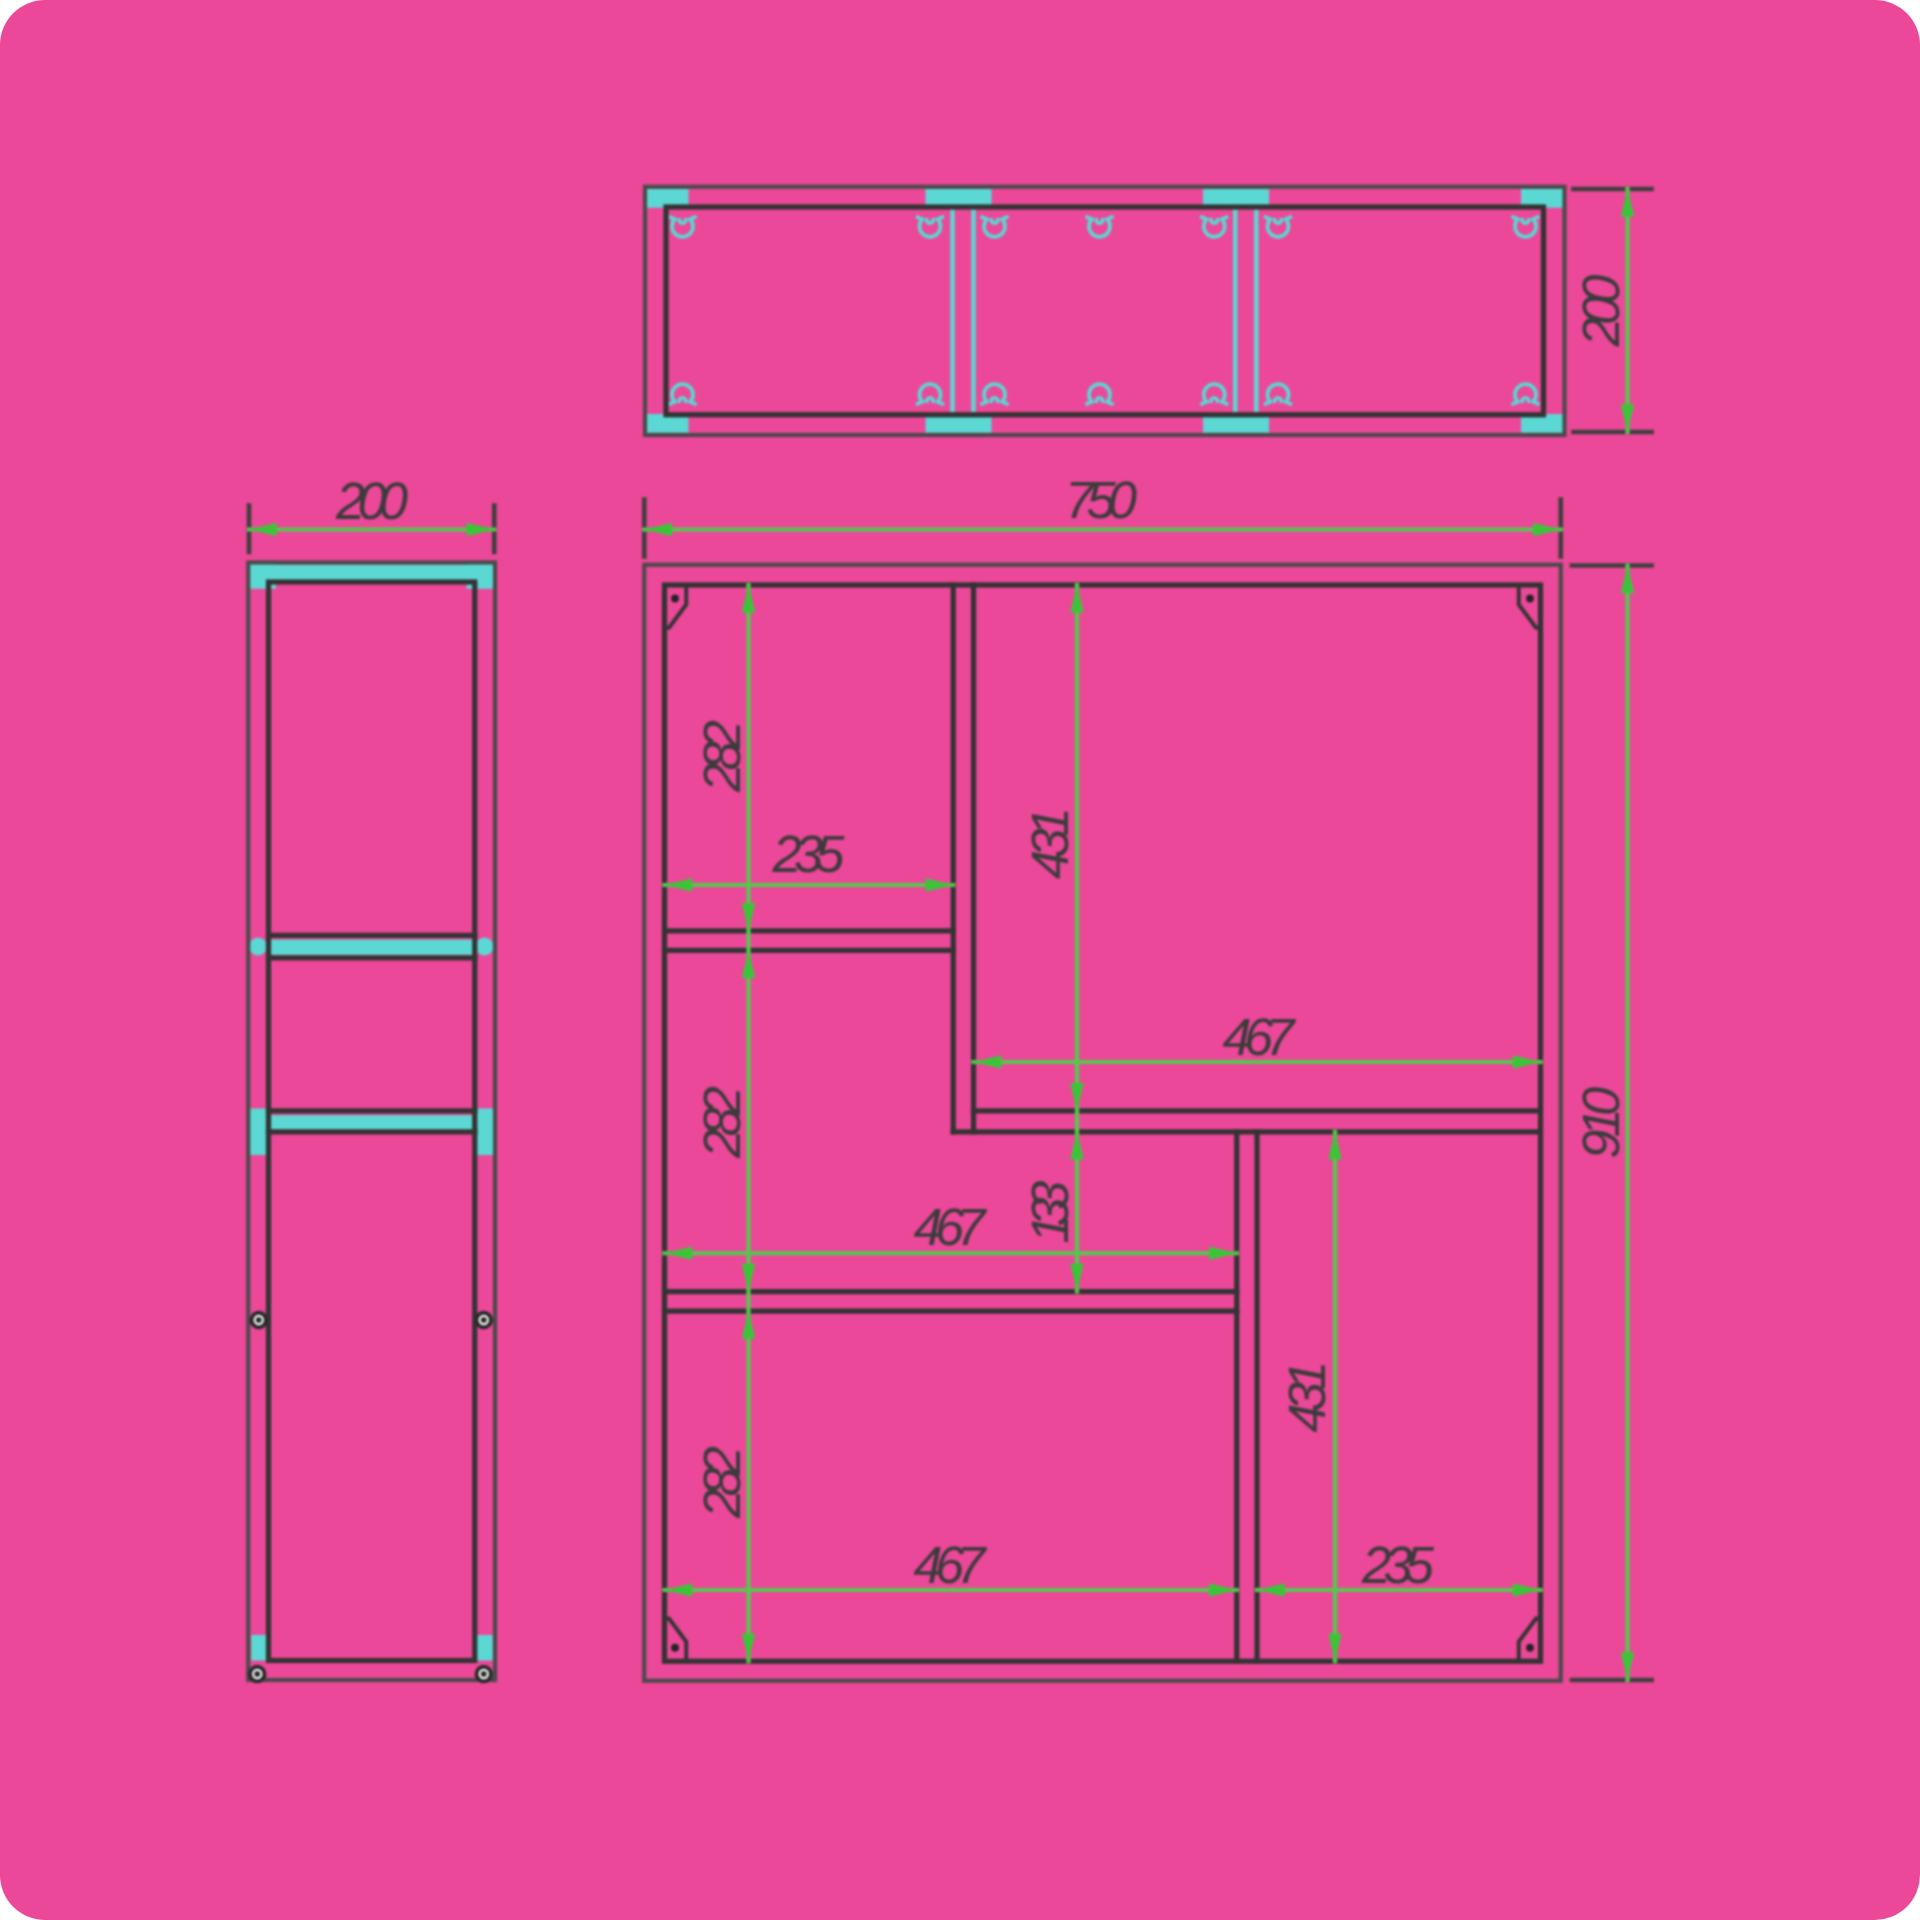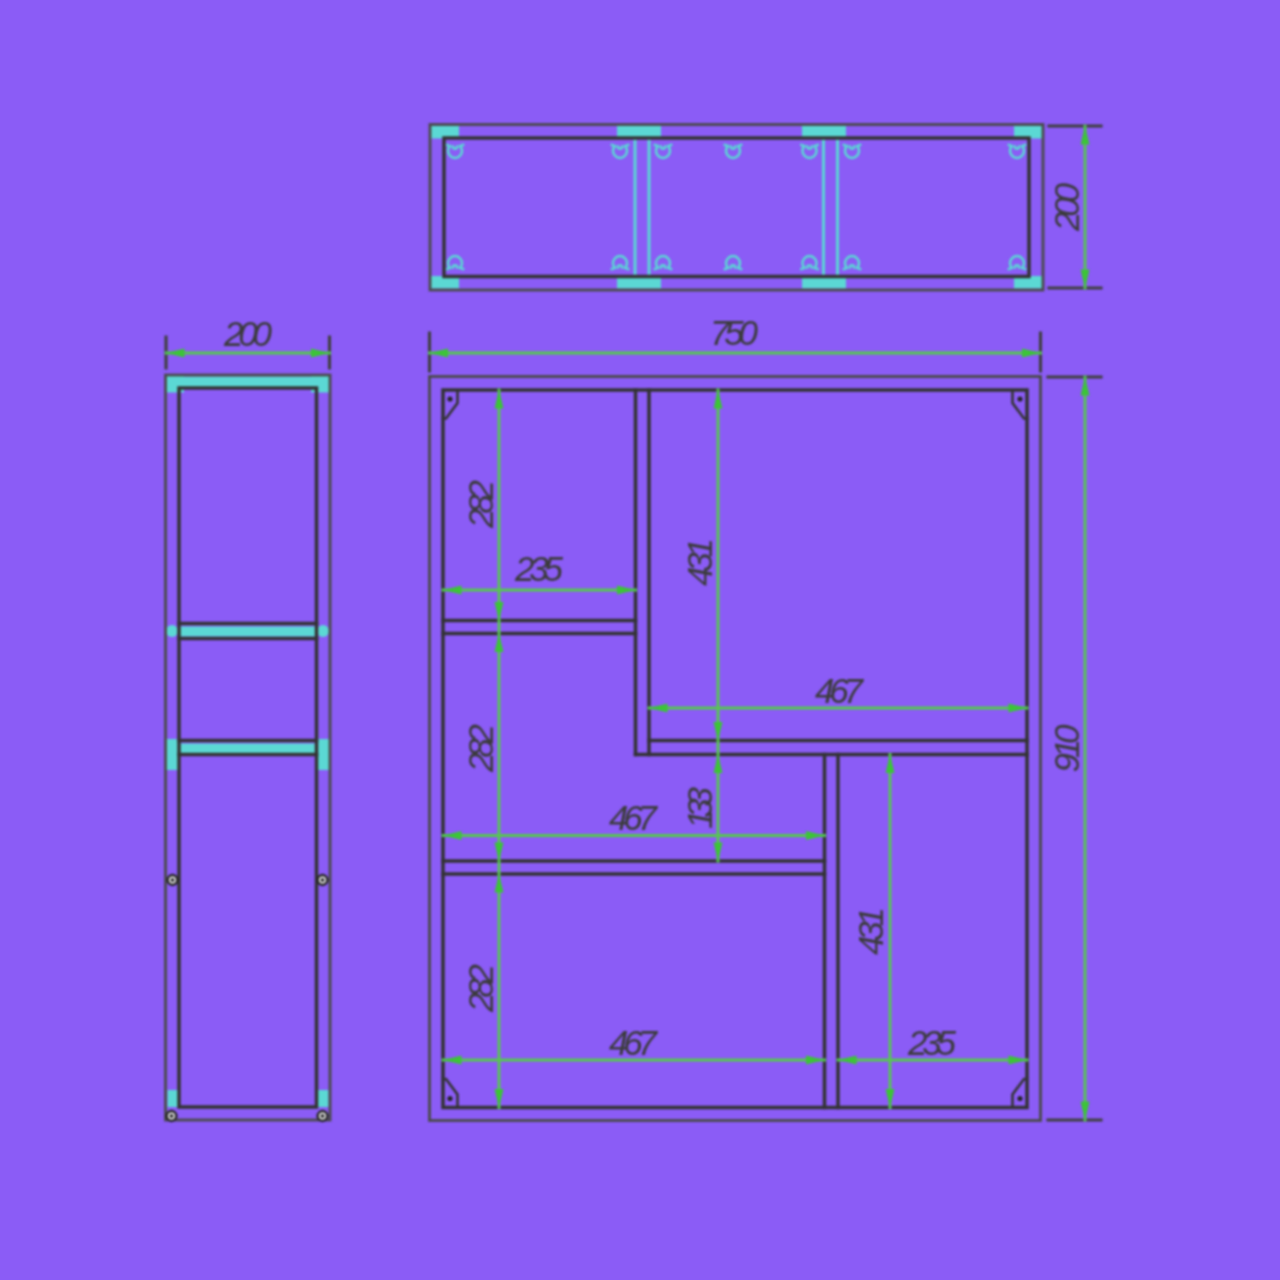--- a/index.html
+++ b/index.html
@@ -1,16 +1,16 @@
 <!DOCTYPE html>
 <html><head>
 <meta charset="utf-8">
 <style>
   html,body{margin:0;padding:0;background:#ffffff;}
-  .page{width:1280px;height:1280px;position:relative;background:#8b5cf6;overflow:hidden;}
+  .page{width:1280px;height:1280px;position:relative;background:#ec4899;overflow:hidden;border-radius:30px;}
   svg{position:absolute;left:0;top:0;filter:blur(0.8px);}
   text{font-family:"Liberation Sans",sans-serif;font-style:italic;fill:#3b3b3b;}
 </style>
 </head>
 <body>
 <div class="page">
 <svg width="1280" height="1280" viewBox="0 0 1280 1280">
 <defs>
 
   <path id="ar" d="M0,0 L18.5,4.5 L18.5,-4.5 Z" fill="#3cc438" stroke="none"></path>

